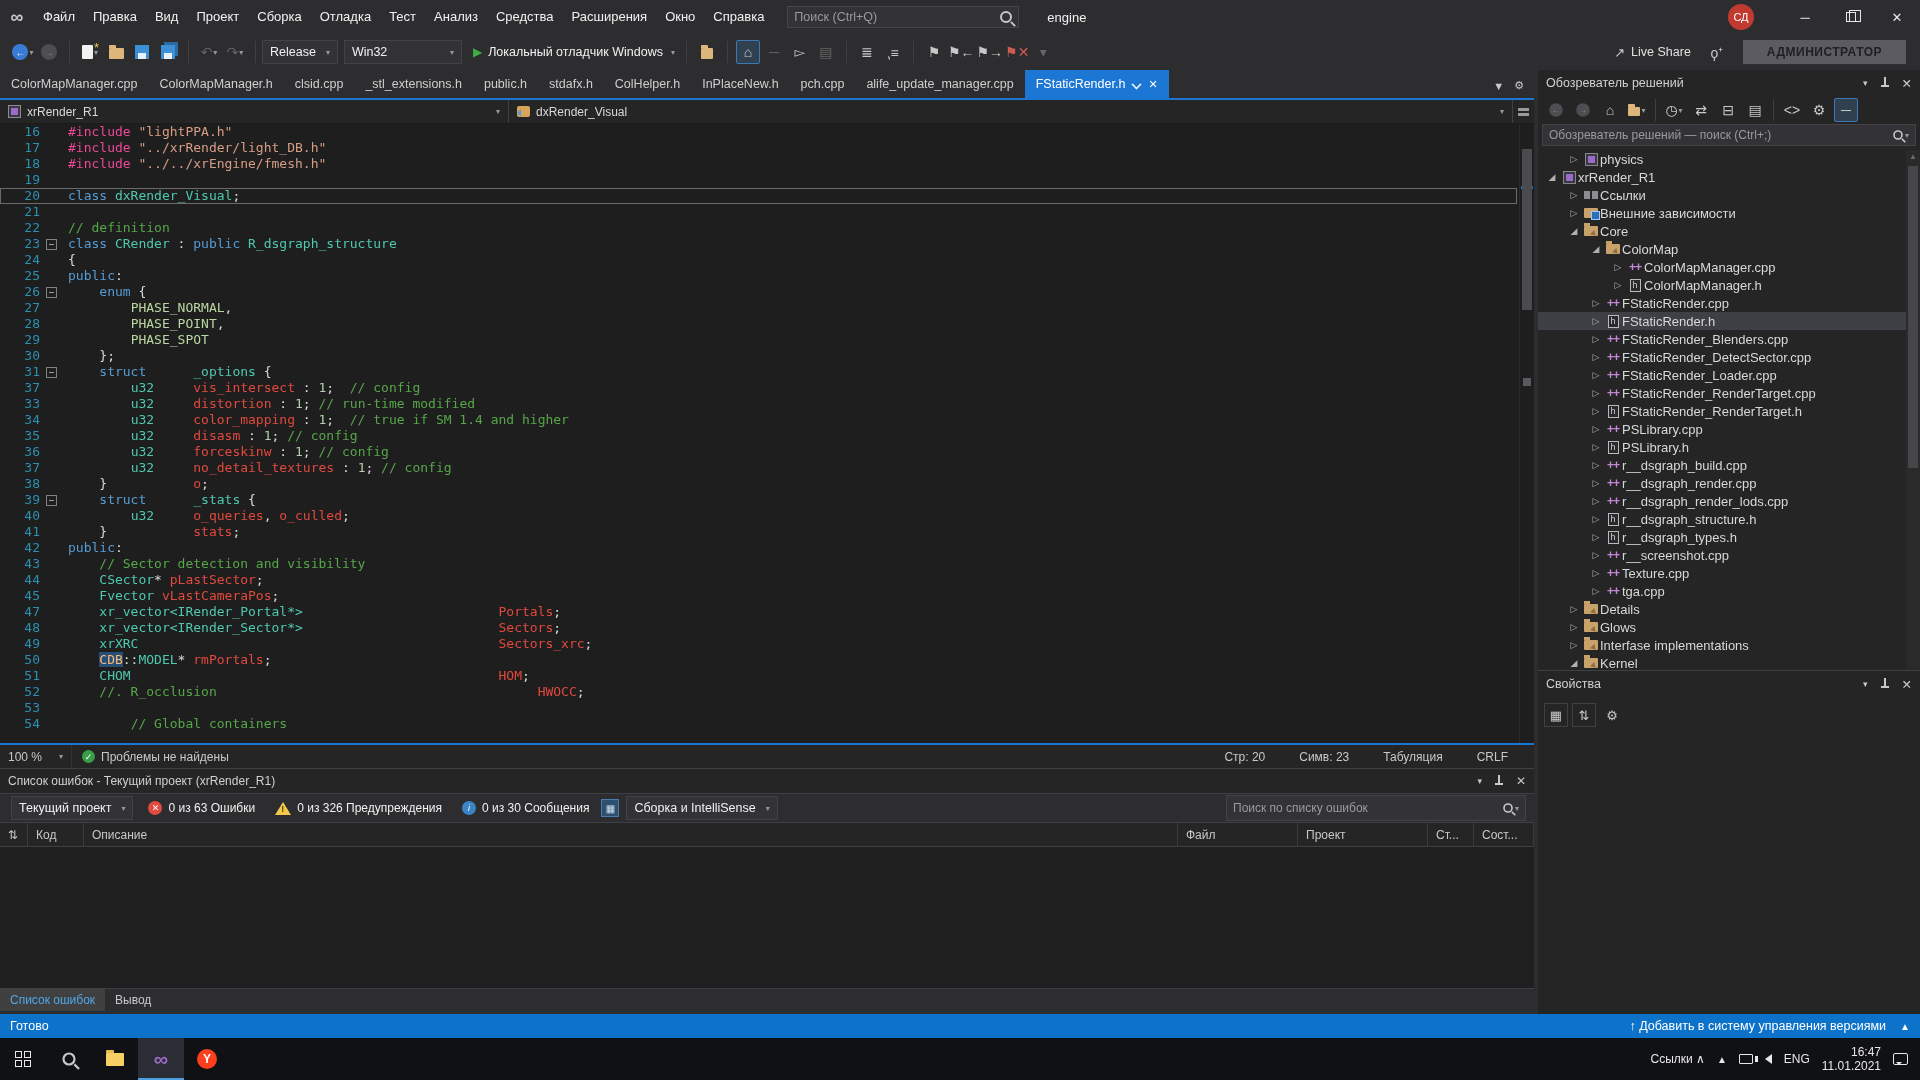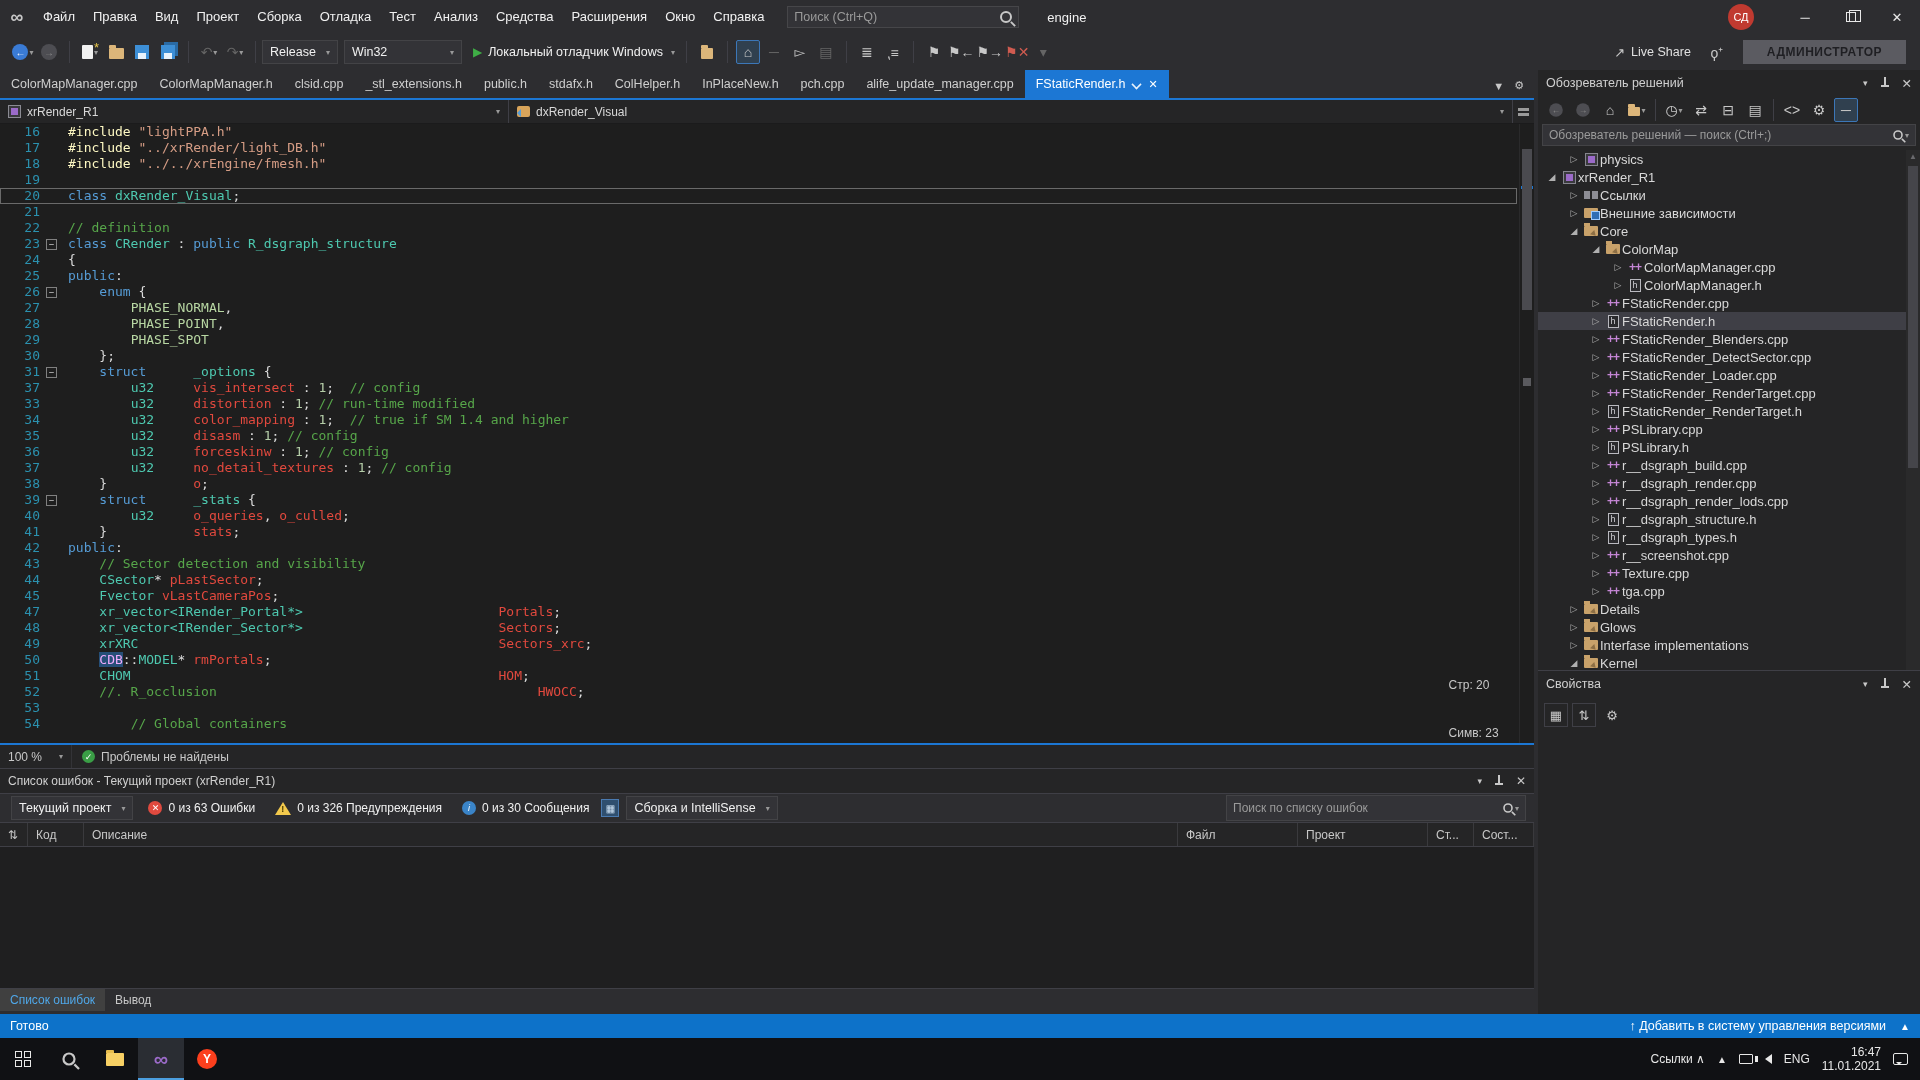--- a/index.html
+++ b/index.html
@@ -91,38 +91,38 @@
   .editor-body { flex:1; display:flex; min-height:0; overflow:hidden; position:relative; }
   .code-area { flex:1; overflow:hidden; font-family:"DejaVu Sans Mono","Liberation Mono",monospace;
                font-size:13px; line-height:16px; }
   .code-line { display:flex; height:16px; white-space:pre; }
   .ln { width:46px; text-align:right; color:#2b91af; flex:0 0 auto; padding-right:6px; }
   .fold { width:22px; flex:0 0 auto; color:#9a9a9a; display:flex; align-items:center; }
   .fold-box { width:11px; height:11px; border:1px solid #808080; font-size:9px; line-height:9px; text-align:center; color:#c8c8c8; background:#1e1e1e; }
   .ltxt { flex:1; }
   .code-line.boxed .ltxt, .code-line.boxed .fold { position:relative; }
   .code-line.boxed { outline:1px solid #6a6a6a; outline-offset:-1px; margin-right:2px; }
-  .tk-pp{color:#fef9c3} .tk-str{color:#d69d85} .tk-kw{color:#569cd6} .tk-ty{color:#4ec9b0}
+  .tk-pp{color:#ec4899} .tk-str{color:#d69d85} .tk-kw{color:#569cd6} .tk-ty{color:#4ec9b0}
   .tk-fd{color:#e2493e} .tk-cm{color:#57a64a} .tk-num{color:#b5cea8} .tk-en{color:#b8d7a3}
-  .tk-pl{color:#dcdcdc} .tk-hl{background:#264f78;color:#f0abfc}
+  .tk-pl{color:#dcdcdc} .tk-hl{background:#264f78;color:#fdba74}
   .vscroll { width:15px; background:#1e1e1e; border-left:1px solid #2a2a2b; position:relative; flex:0 0 auto; }
   .vs-thumb { position:absolute; left:2px; right:2px; top:4%; height:26%; background:#4a4a4f; }
   .vs-mark-blue { position:absolute; left:1px; right:1px; top:10%; height:3px; background:#1c77d4; }
   .vs-mark-gray { position:absolute; left:3px; right:3px; top:41%; height:8px; background:#5a5a5e; }
 
   .blue-line { height:2px; background:#1c77d4; flex:0 0 auto; }
 
   
   .zoombar { height:23px; background:#252526; display:flex; align-items:center; font-size:12px; color:#c8c8c8; flex:0 0 auto; }
   .zoom-combo { width:72px; padding:0 8px; display:flex; align-items:center; height:100%; border-right:1px solid #333337; }
   .zoom-combo .dd-arrow { margin-left:auto; }
   .health { display:flex; align-items:center; gap:6px; padding:0 10px; }
   .health-dot { width:13px; height:13px; border-radius:50%; background:#3a9e46; color:#fff; font-size:9px;
                 display:flex; align-items:center; justify-content:center; }
-  .zoom-right { margin-left:auto; display:flex; gap:34px; padding-right:26px; color:#c8c8c8;flex-direction:column; }
+  .zoom-right { margin-left:auto; display:flex; gap:34px; padding-right:26px; color:#c8c8c8; }
 
   
   .errorlist { height:246px; background:#252526; display:flex; flex-direction:column; flex:0 0 auto; border-top:1px solid #3f3f46; }
   .el-title { height:24px; display:flex; align-items:center; padding:0 8px; font-size:12px; color:#d0d0d0; background:#252526; }
   .el-title-icons { margin-left:auto; display:flex; align-items:center; gap:12px; color:#c8c8c8; }
   .pin-ic { width:10px; height:12px; position:relative; }
   .pin-ic::before { content:""; position:absolute; left:4px; top:0; width:2px; height:8px; background:#c8c8c8; }
   .pin-ic::after { content:""; position:absolute; left:1px; top:8px; width:8px; height:2px; background:#c8c8c8; }
   .el-toolbar { height:30px; display:flex; align-items:center; gap:4px; padding:0 8px; background:#2d2d30; border-top:1px solid #3f3f46; border-bottom:1px solid #3f3f46; }
   .count-btn { display:flex; align-items:center; gap:6px; padding:4px 8px; font-size:12px; color:#f1f1f1; }

